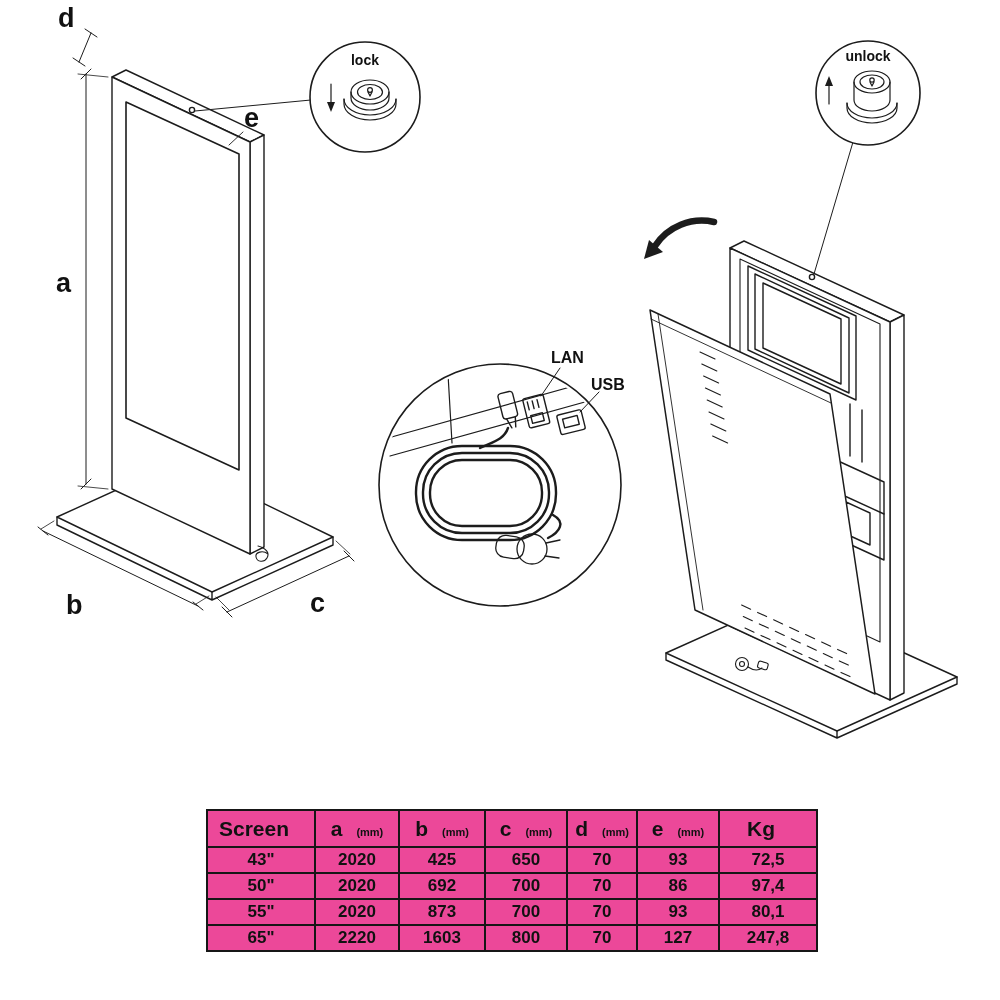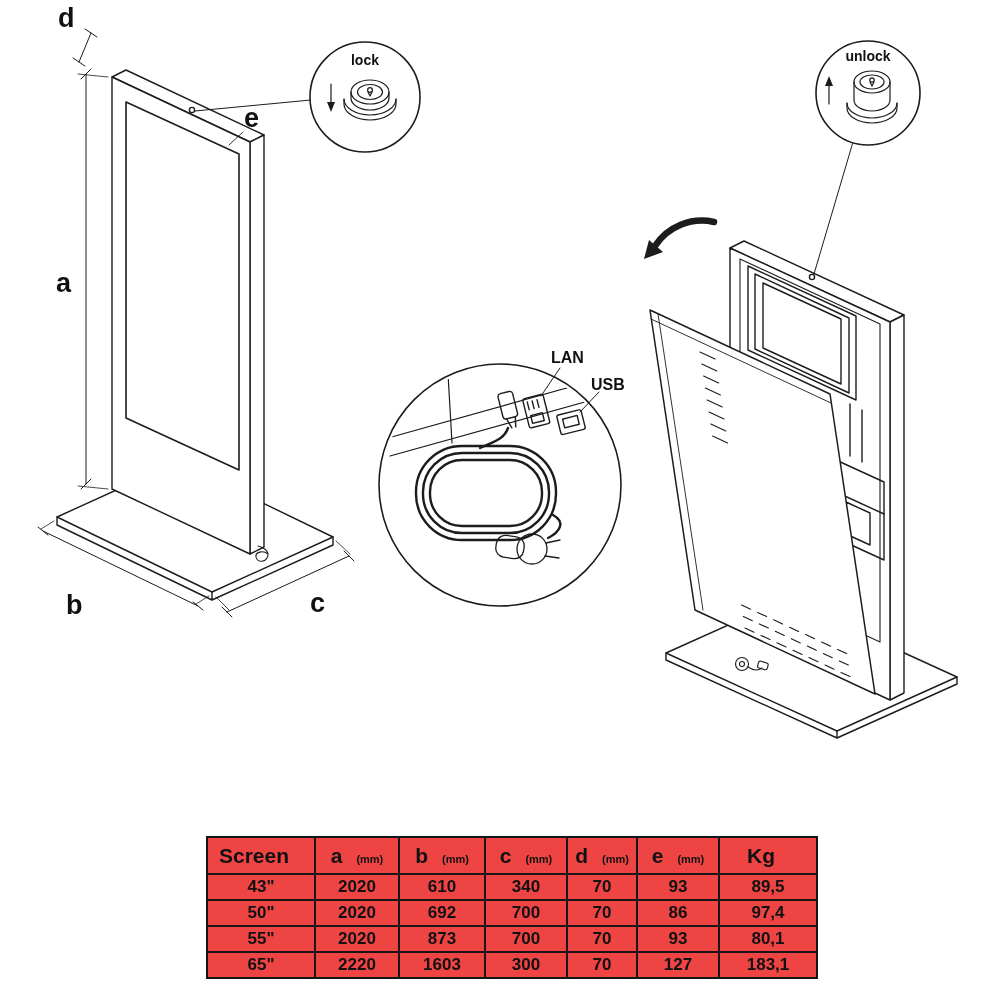--- a/index.html
+++ b/index.html
@@ -5,22 +5,22 @@
   * { margin:0; padding:0; box-sizing:border-box; }
   html,body { background:#fff; }
   .stage { position:relative; width:1000px; height:1000px; background:#fff;
            font-family:"Liberation Sans", sans-serif; overflow:hidden; }
   .art { position:absolute; left:0; top:0; }
 
   .dim-label  { font-family:"Liberation Sans",sans-serif; font-size:27px; font-weight:700; fill:#111; }
   .call-label { font-family:"Liberation Sans",sans-serif; font-size:14px; font-weight:700; fill:#111; }
   .port-label { font-family:"Liberation Sans",sans-serif; font-size:16px; font-weight:700; fill:#111; }
 
-  .spec { position:absolute; left:206px; top:836px; border-collapse:collapse;
-          color:#111; background:#ef4444; table-layout:fixed; }
+  .spec { position:absolute; left:206px; top:809px; border-collapse:collapse;
+          color:#111; background:#ec4899; table-layout:fixed; }
   .spec th, .spec td { border:2px solid #161616; text-align:center; vertical-align:middle; padding:0 4px; }
   .spec th { height:37px; font-size:21px; font-weight:700; white-space:nowrap; }
   .spec th .unit { font-size:11px; font-weight:700; margin-left:14px; }
   .spec td { height:26px; font-size:17px; font-weight:700; }
   .spec td.size { font-weight:700; }
   .c0{width:108px}.c1{width:84px}.c2{width:86px}.c3{width:82px}.c4{width:70px}.c5{width:82px}.c6{width:98px}
 </style>
 </head>
 <body>
 
@@ -223,25 +223,25 @@
       <th><span>c</span><span class="unit">(mm)</span></th>
       <th><span>d</span><span class="unit">(mm)</span></th>
       <th><span>e</span><span class="unit">(mm)</span></th>
       <th><span>Kg</span><span class="unit"></span></th>
     </tr>
   </thead>
   <tbody>
     <tr>
       <td class="size">43"</td>
       <td>2020</td>
-      <td>610</td>
-      <td>340</td>
+      <td>425</td>
+      <td>650</td>
       <td>70</td>
       <td>93</td>
-      <td>89,5</td>
+      <td>72,5</td>
     </tr>
     <tr>
       <td class="size">50"</td>
       <td>2020</td>
       <td>692</td>
       <td>700</td>
       <td>70</td>
       <td>86</td>
       <td>97,4</td>
     </tr>
@@ -251,21 +251,21 @@
       <td>873</td>
       <td>700</td>
       <td>70</td>
       <td>93</td>
       <td>80,1</td>
     </tr>
     <tr>
       <td class="size">65"</td>
       <td>2220</td>
       <td>1603</td>
-      <td>300</td>
+      <td>800</td>
       <td>70</td>
       <td>127</td>
-      <td>183,1</td>
+      <td>247,8</td>
     </tr>
   </tbody>
 </table>
 
 </div>
 
 </body></html>

